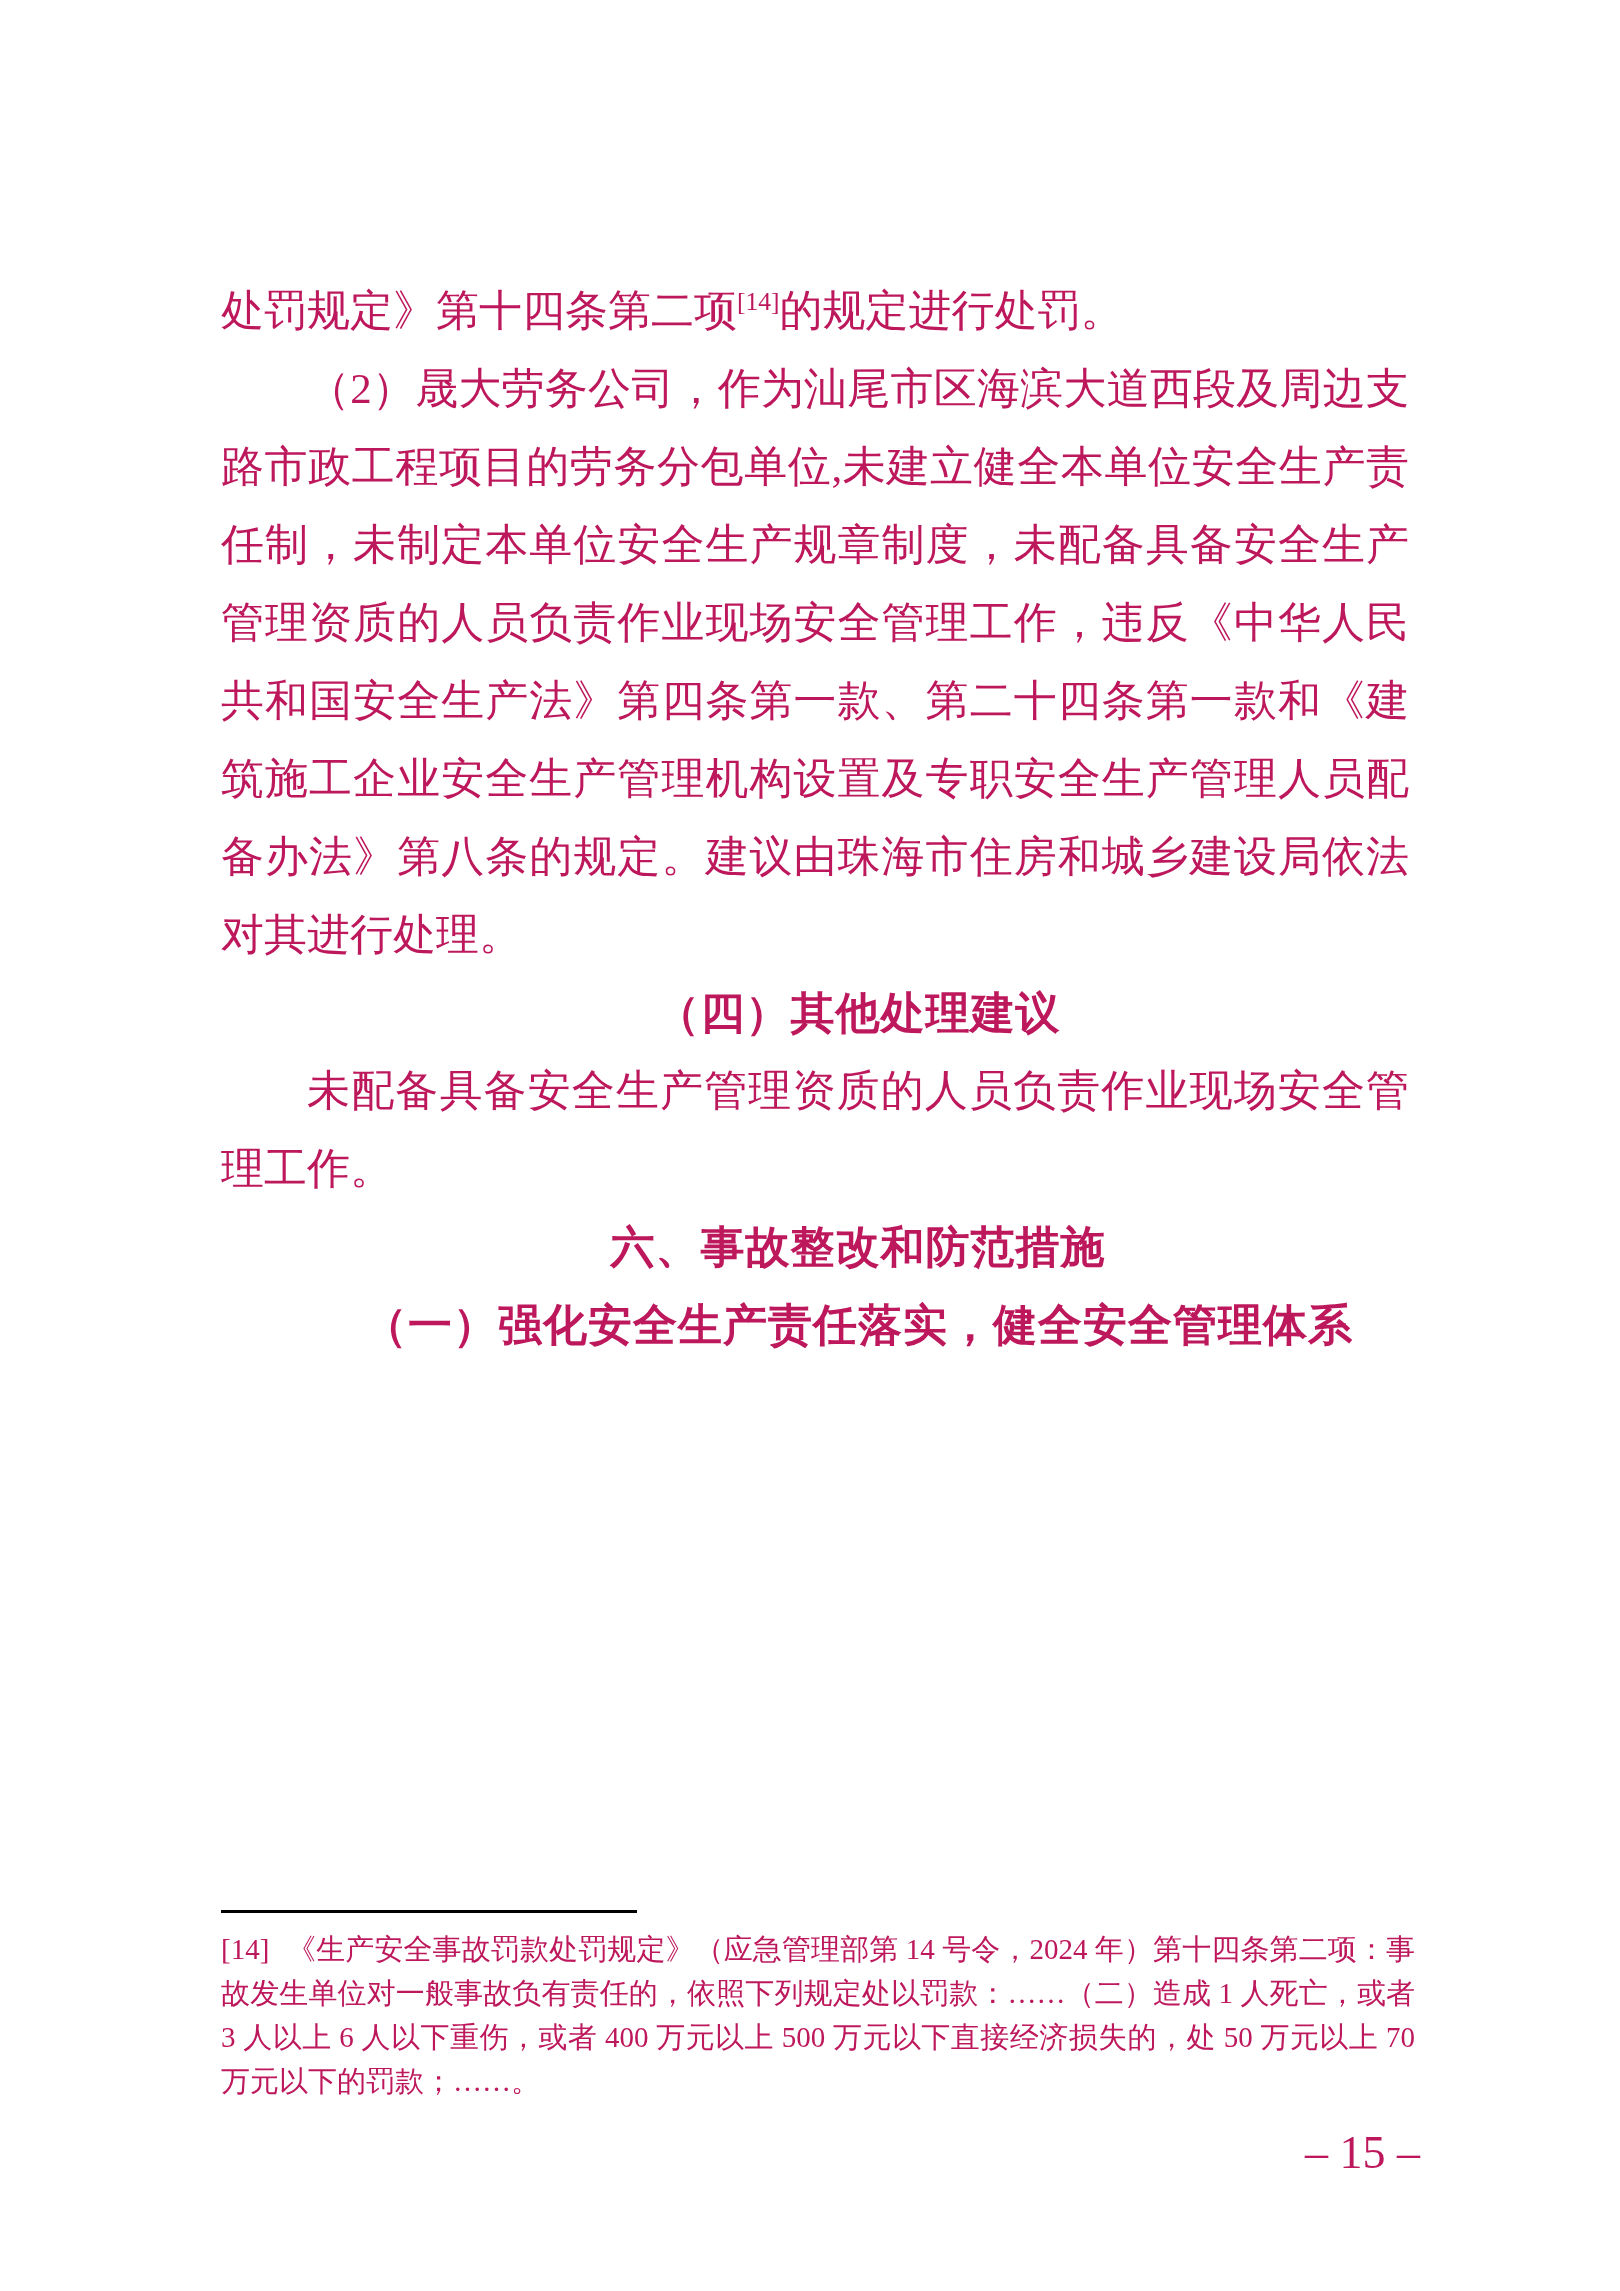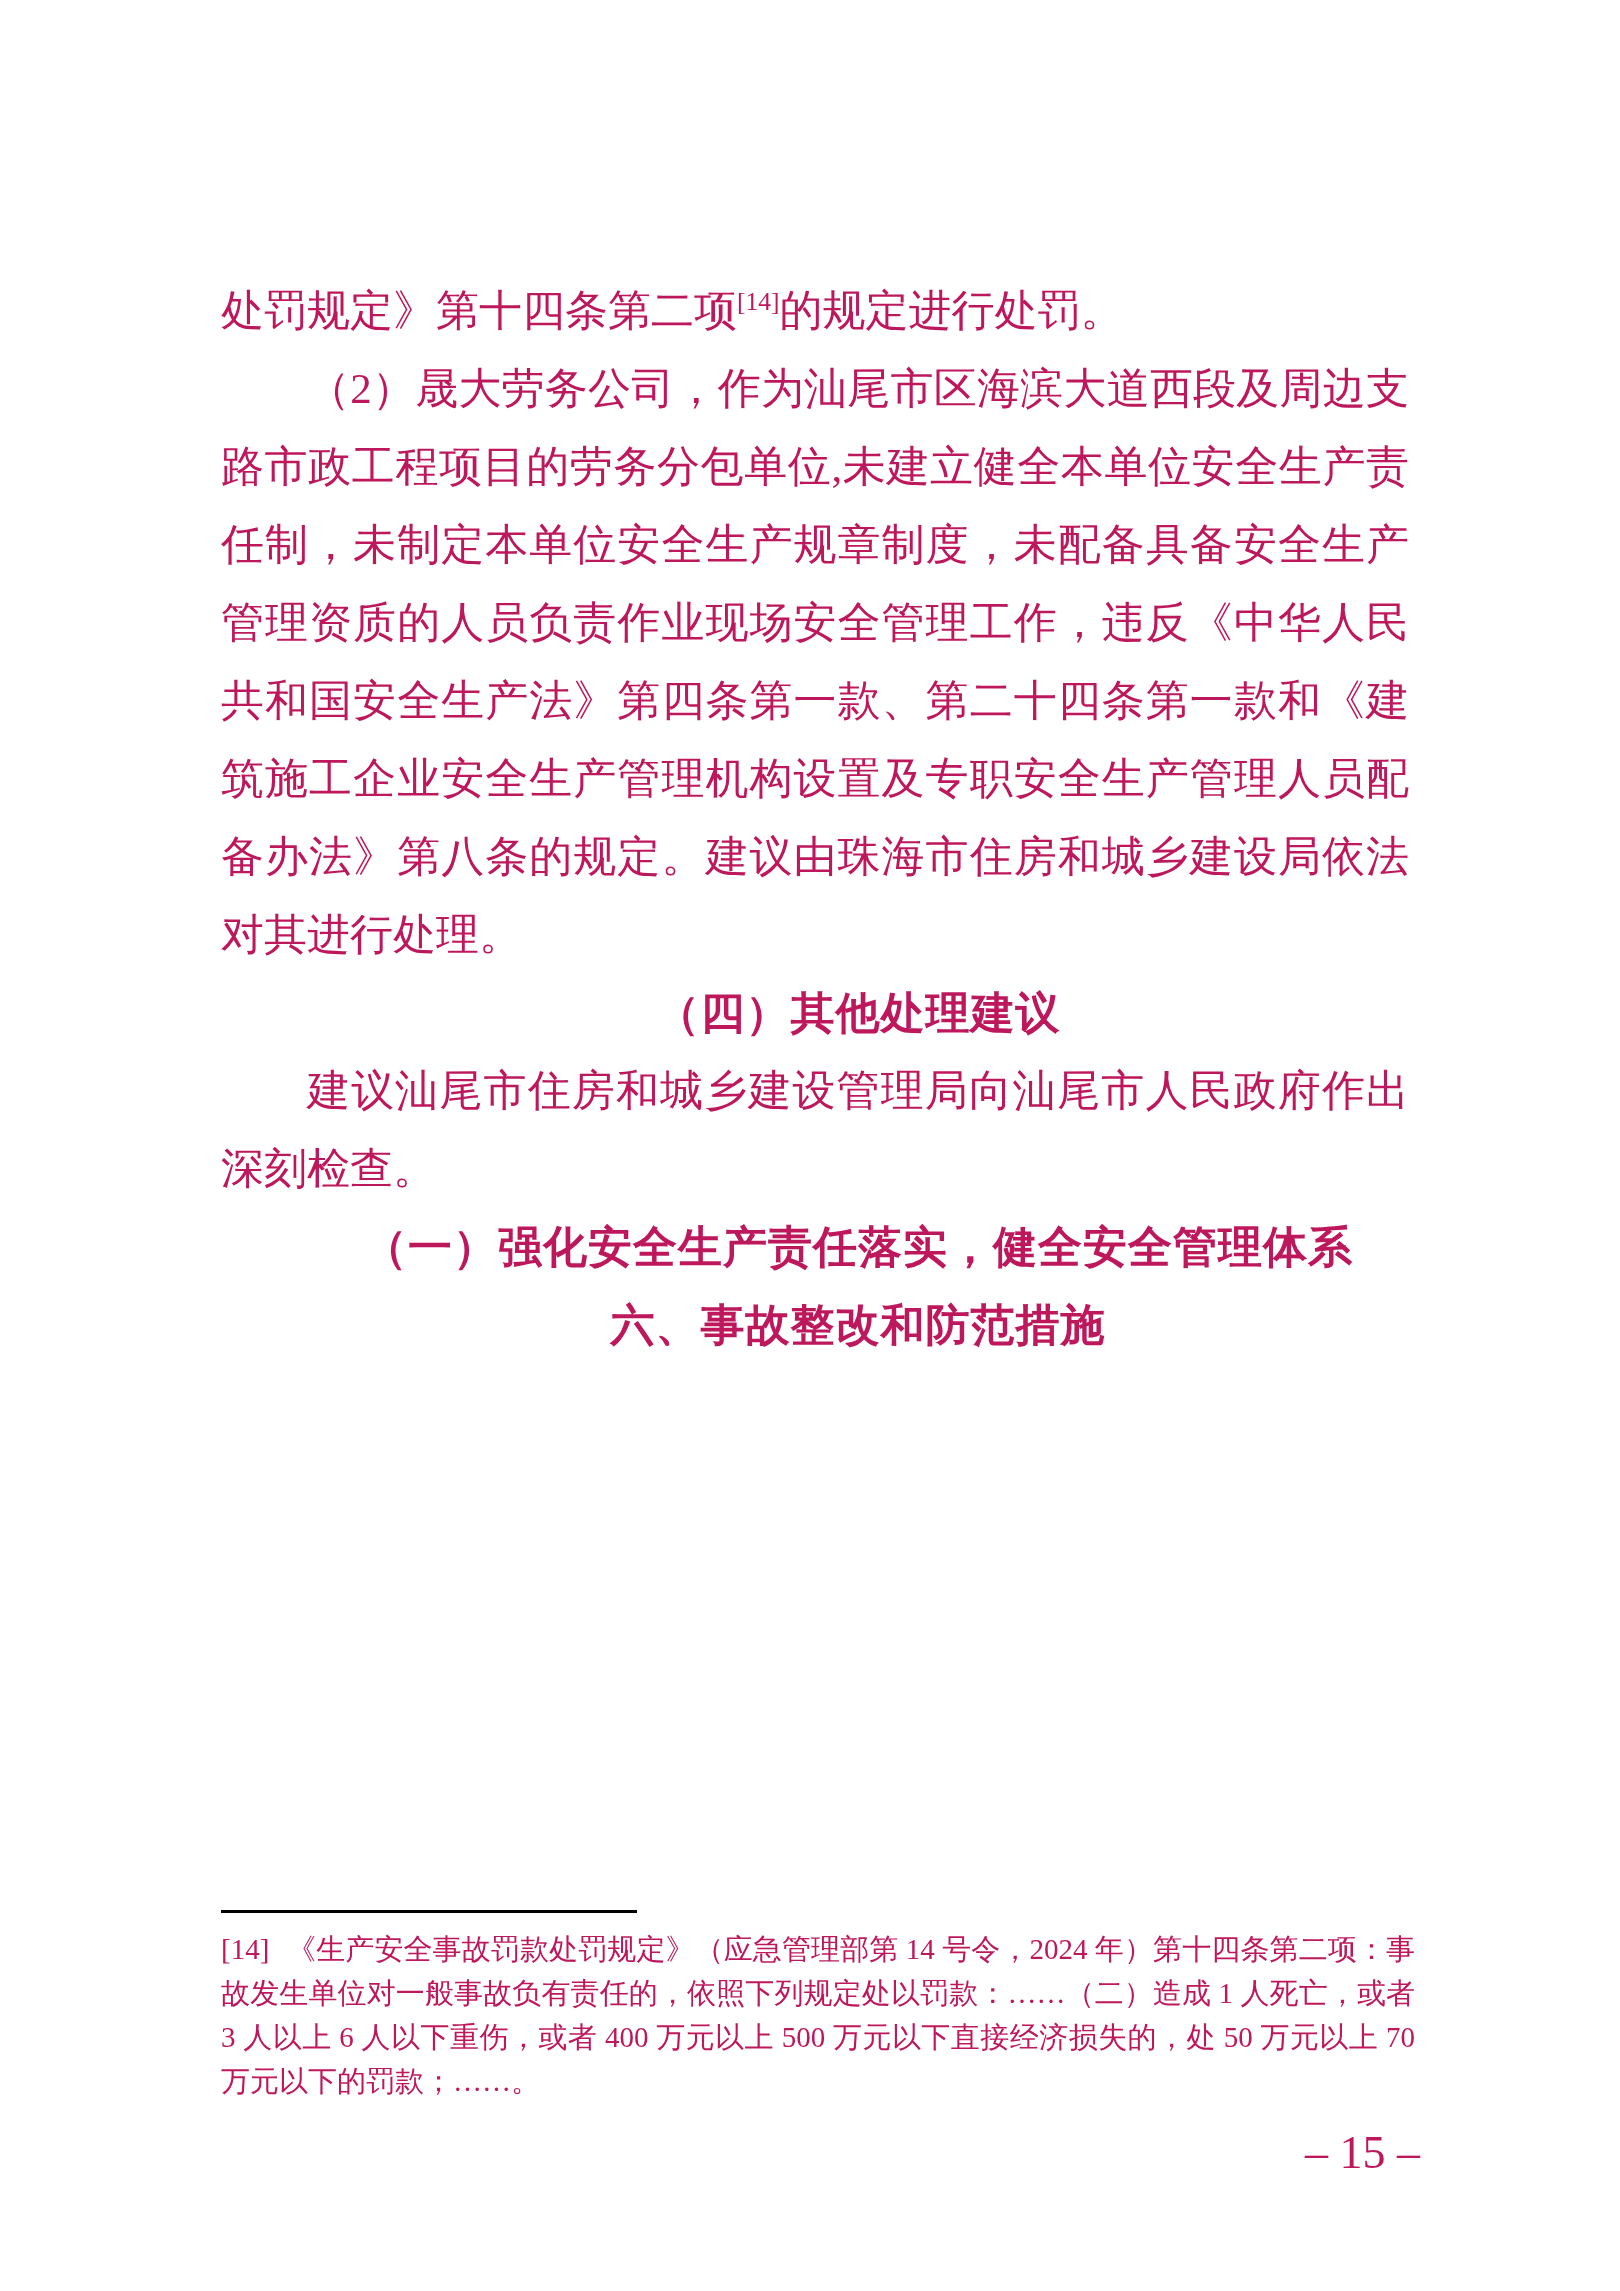--- a/index.html
+++ b/index.html
@@ -87,25 +87,25 @@
 <div class="page">
 
   <div class="content">
 
     <p class="body-par"><span>处罚规定》第十四条第二项</span><sup class="fn-sup">[14]</sup><span>的规定进行处罚。</span></p>
 
     <p class="body-par indent">（2）晟大劳务公司，作为汕尾市区海滨大道西段及周边支路市政工程项目的劳务分包单位,未建立健全本单位安全生产责任制，未制定本单位安全生产规章制度，未配备具备安全生产管理资质的人员负责作业现场安全管理工作，违反《中华人民共和国安全生产法》第四条第一款、第二十四条第一款和《建筑施工企业安全生产管理机构设置及专职安全生产管理人员配备办法》第八条的规定。建议由珠海市住房和城乡建设局依法对其进行处理。</p>
 
     <p class="heading">（四）其他处理建议</p>
 
-    <p class="body-par indent">建议汕尾市住房和城乡建设管理局向汕尾市人民政府作出深刻检查。</p>
+    <p class="body-par indent">未配备具备安全生产管理资质的人员负责作业现场安全管理工作。</p>
+
+    <p class="heading">六、事故整改和防范措施</p>
 
     <p class="heading">（一）强化安全生产责任落实，健全安全管理体系</p>
-
-    <p class="heading">六、事故整改和防范措施</p>
 
 
   </div>
 
   <hr class="footnote-sep">
 
   <p class="footnote"><span class="fn-marker">[14]</span><span>《生产安全事故罚款处罚规定》（应急管理部第 14 号令，2024 年）第十四条第二项：事故发生单位对一般事故负有责任的，依照下列规定处以罚款：……（二）造成 1 人死亡，或者 3 人以上 6 人以下重伤，或者 400 万元以上 500 万元以下直接经济损失的，处 50 万元以上 70 万元以下的罚款；……。</span></p>
 
   <div class="page-number">– 15 –</div>
 

